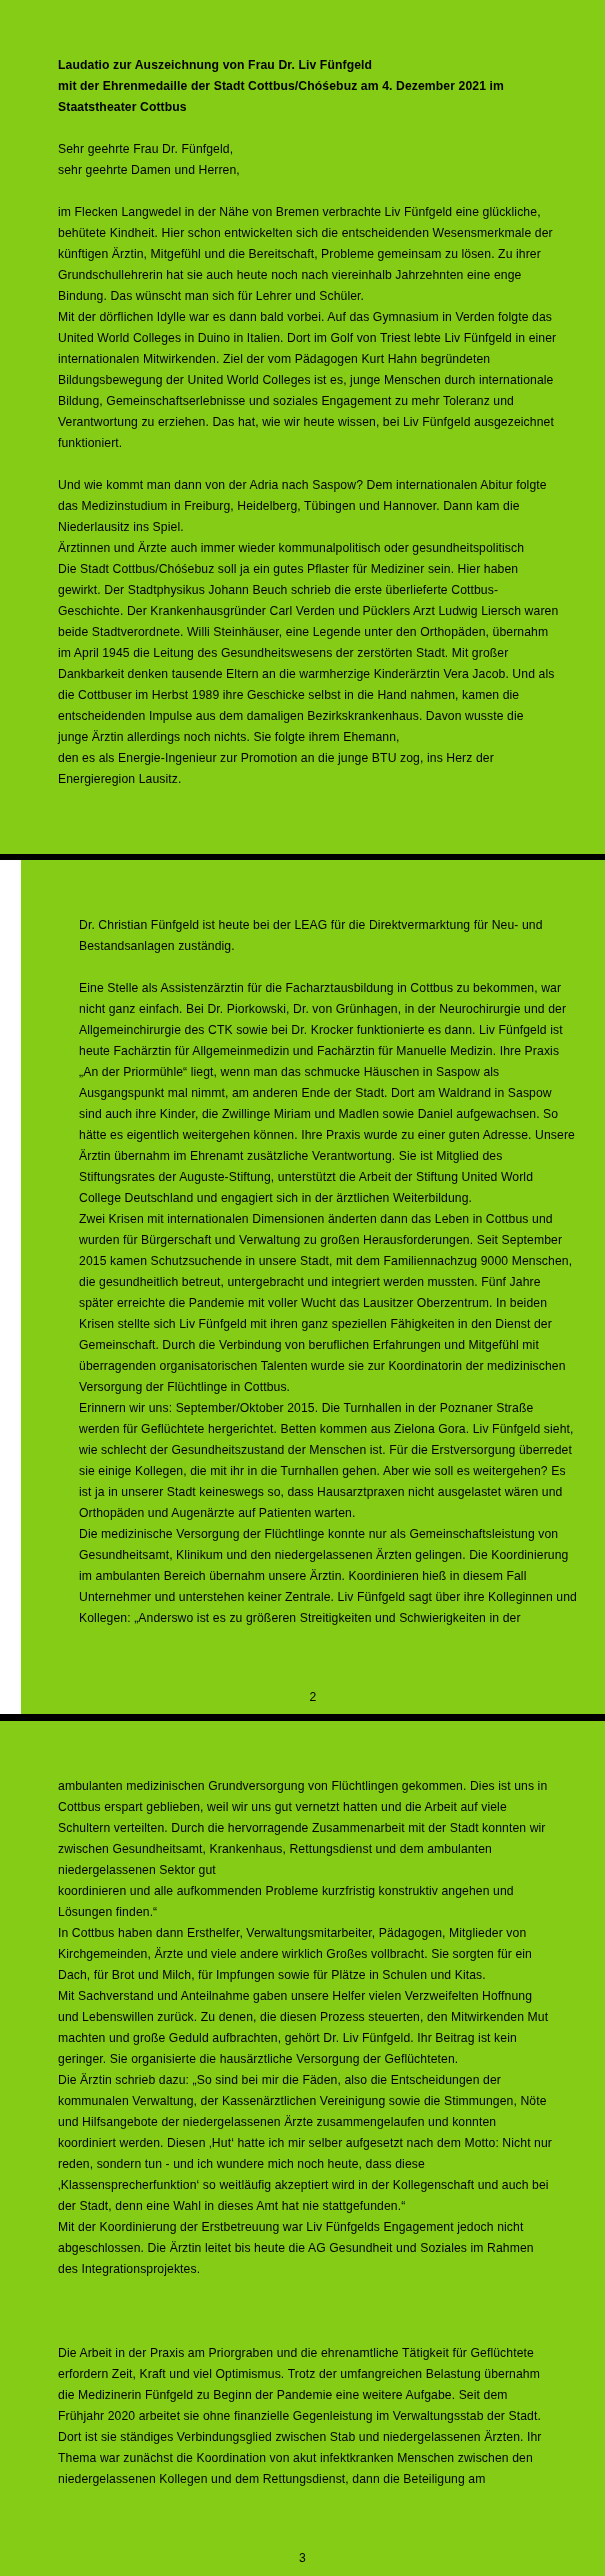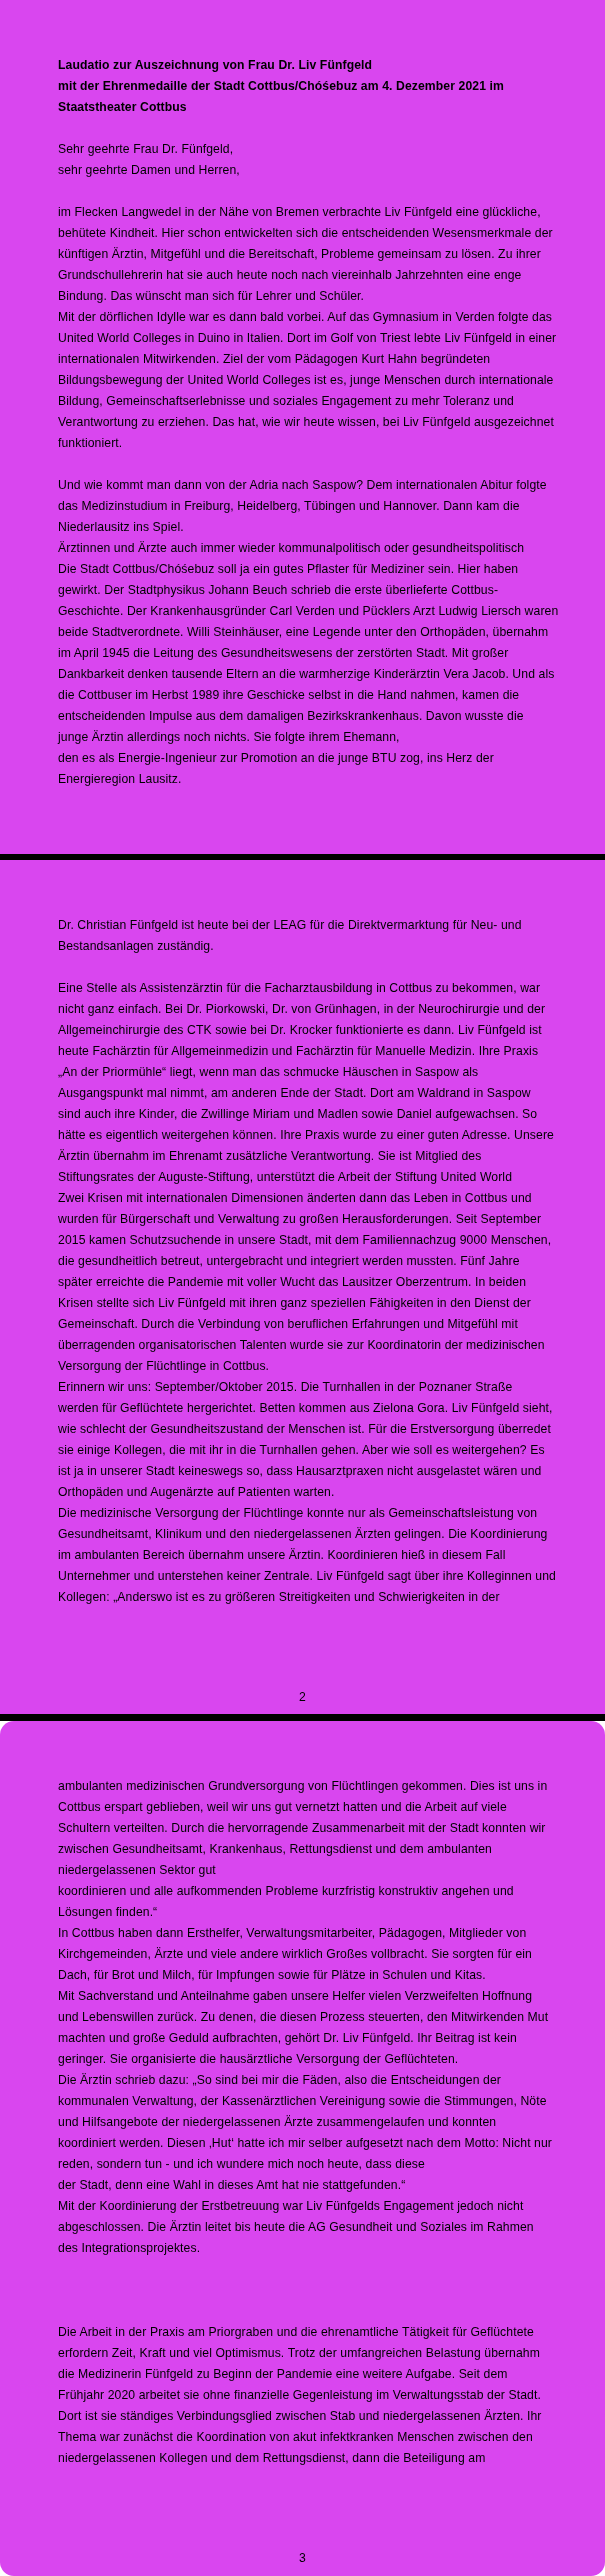--- a/index.html
+++ b/index.html
@@ -4,27 +4,27 @@
 <style>
   html, body { margin: 0; padding: 0; background: #ffffff; }
   body {
     width: 605px;
     font-family: "Liberation Sans", sans-serif;
     color: #000000;
   }
   .page {
     position: relative;
     box-sizing: border-box;
-    background: #d946ef;
+    background: #84cc16;
     padding: 55px 10px 0 58px;
     overflow: hidden;
   }
   #page1 { height: 854px; }
-  #page2 { height: 854px; }
-  #page3 { height: 855px; border-radius: 14px; }
+  #page2 { height: 854px; margin-left: 21px; }
+  #page3 { height: 855px; }
   .sep { width: 605px; background: #000000; }
   .sep1 { height: 6.1px; }
   .sep2 { height: 6.9px; }
   .ln {
     font-size: 12.2px;
     line-height: 21px;
     height: 21px;
     white-space: nowrap;
     letter-spacing: 0.1px;
   }
@@ -94,20 +94,21 @@
       <div class="ln">Eine Stelle als Assistenzärztin für die Facharztausbildung in Cottbus zu bekommen, war</div>
       <div class="ln">nicht ganz einfach. Bei Dr. Piorkowski, Dr. von Grünhagen, in der Neurochirurgie und der</div>
       <div class="ln">Allgemeinchirurgie des CTK sowie bei Dr. Krocker funktionierte es dann. Liv Fünfgeld ist</div>
       <div class="ln">heute Fachärztin für Allgemeinmedizin und Fachärztin für Manuelle Medizin. Ihre Praxis</div>
       <div class="ln">„An der Priormühle“ liegt, wenn man das schmucke Häuschen in Saspow als</div>
       <div class="ln">Ausgangspunkt mal nimmt, am anderen Ende der Stadt. Dort am Waldrand in Saspow</div>
       <div class="ln">sind auch ihre Kinder, die Zwillinge Miriam und Madlen sowie Daniel aufgewachsen. So</div>
       <div class="ln">hätte es eigentlich weitergehen können. Ihre Praxis wurde zu einer guten Adresse. Unsere</div>
       <div class="ln">Ärztin übernahm im Ehrenamt zusätzliche Verantwortung. Sie ist Mitglied des</div>
       <div class="ln">Stiftungsrates der Auguste-Stiftung, unterstützt die Arbeit der Stiftung United World</div>
+      <div class="ln">College Deutschland und engagiert sich in der ärztlichen Weiterbildung.</div>
       <div class="ln">Zwei Krisen mit internationalen Dimensionen änderten dann das Leben in Cottbus und</div>
       <div class="ln">wurden für Bürgerschaft und Verwaltung zu großen Herausforderungen. Seit September</div>
       <div class="ln">2015 kamen Schutzsuchende in unsere Stadt, mit dem Familiennachzug 9000 Menschen,</div>
       <div class="ln">die gesundheitlich betreut, untergebracht und integriert werden mussten. Fünf Jahre</div>
       <div class="ln">später erreichte die Pandemie mit voller Wucht das Lausitzer Oberzentrum. In beiden</div>
       <div class="ln">Krisen stellte sich Liv Fünfgeld mit ihren ganz speziellen Fähigkeiten in den Dienst der</div>
       <div class="ln">Gemeinschaft. Durch die Verbindung von beruflichen Erfahrungen und Mitgefühl mit</div>
       <div class="ln">überragenden organisatorischen Talenten wurde sie zur Koordinatorin der medizinischen</div>
       <div class="ln">Versorgung der Flüchtlinge in Cottbus.</div>
       <div class="ln">Erinnern wir uns: September/Oktober 2015. Die Turnhallen in der Poznaner Straße</div>
@@ -141,20 +142,21 @@
       <div class="ln">Dach, für Brot und Milch, für Impfungen sowie für Plätze in Schulen und Kitas.</div>
       <div class="ln">Mit Sachverstand und Anteilnahme gaben unsere Helfer vielen Verzweifelten Hoffnung</div>
       <div class="ln">und Lebenswillen zurück. Zu denen, die diesen Prozess steuerten, den Mitwirkenden Mut</div>
       <div class="ln">machten und große Geduld aufbrachten, gehört Dr. Liv Fünfgeld. Ihr Beitrag ist kein</div>
       <div class="ln">geringer. Sie organisierte die hausärztliche Versorgung der Geflüchteten.</div>
       <div class="ln">Die Ärztin schrieb dazu: „So sind bei mir die Fäden, also die Entscheidungen der</div>
       <div class="ln">kommunalen Verwaltung, der Kassenärztlichen Vereinigung sowie die Stimmungen, Nöte</div>
       <div class="ln">und Hilfsangebote der niedergelassenen Ärzte zusammengelaufen und konnten</div>
       <div class="ln">koordiniert werden. Diesen ‚Hut‘ hatte ich mir selber aufgesetzt nach dem Motto: Nicht nur</div>
       <div class="ln">reden, sondern tun - und ich wundere mich noch heute, dass diese</div>
+      <div class="ln">‚Klassensprecherfunktion‘ so weitläufig akzeptiert wird in der Kollegenschaft und auch bei</div>
       <div class="ln">der Stadt, denn eine Wahl in dieses Amt hat nie stattgefunden.“</div>
       <div class="ln">Mit der Koordinierung der Erstbetreuung war Liv Fünfgelds Engagement jedoch nicht</div>
       <div class="ln">abgeschlossen. Die Ärztin leitet bis heute die AG Gesundheit und Soziales im Rahmen</div>
       <div class="ln">des Integrationsprojektes.</div>
       <div class="ln">&nbsp;</div>
       <div class="ln">&nbsp;</div>
       <div class="ln">&nbsp;</div>
       <div class="ln">Die Arbeit in der Praxis am Priorgraben und die ehrenamtliche Tätigkeit für Geflüchtete</div>
       <div class="ln">erfordern Zeit, Kraft und viel Optimismus. Trotz der umfangreichen Belastung übernahm</div>
       <div class="ln">die Medizinerin Fünfgeld zu Beginn der Pandemie eine weitere Aufgabe. Seit dem</div>

